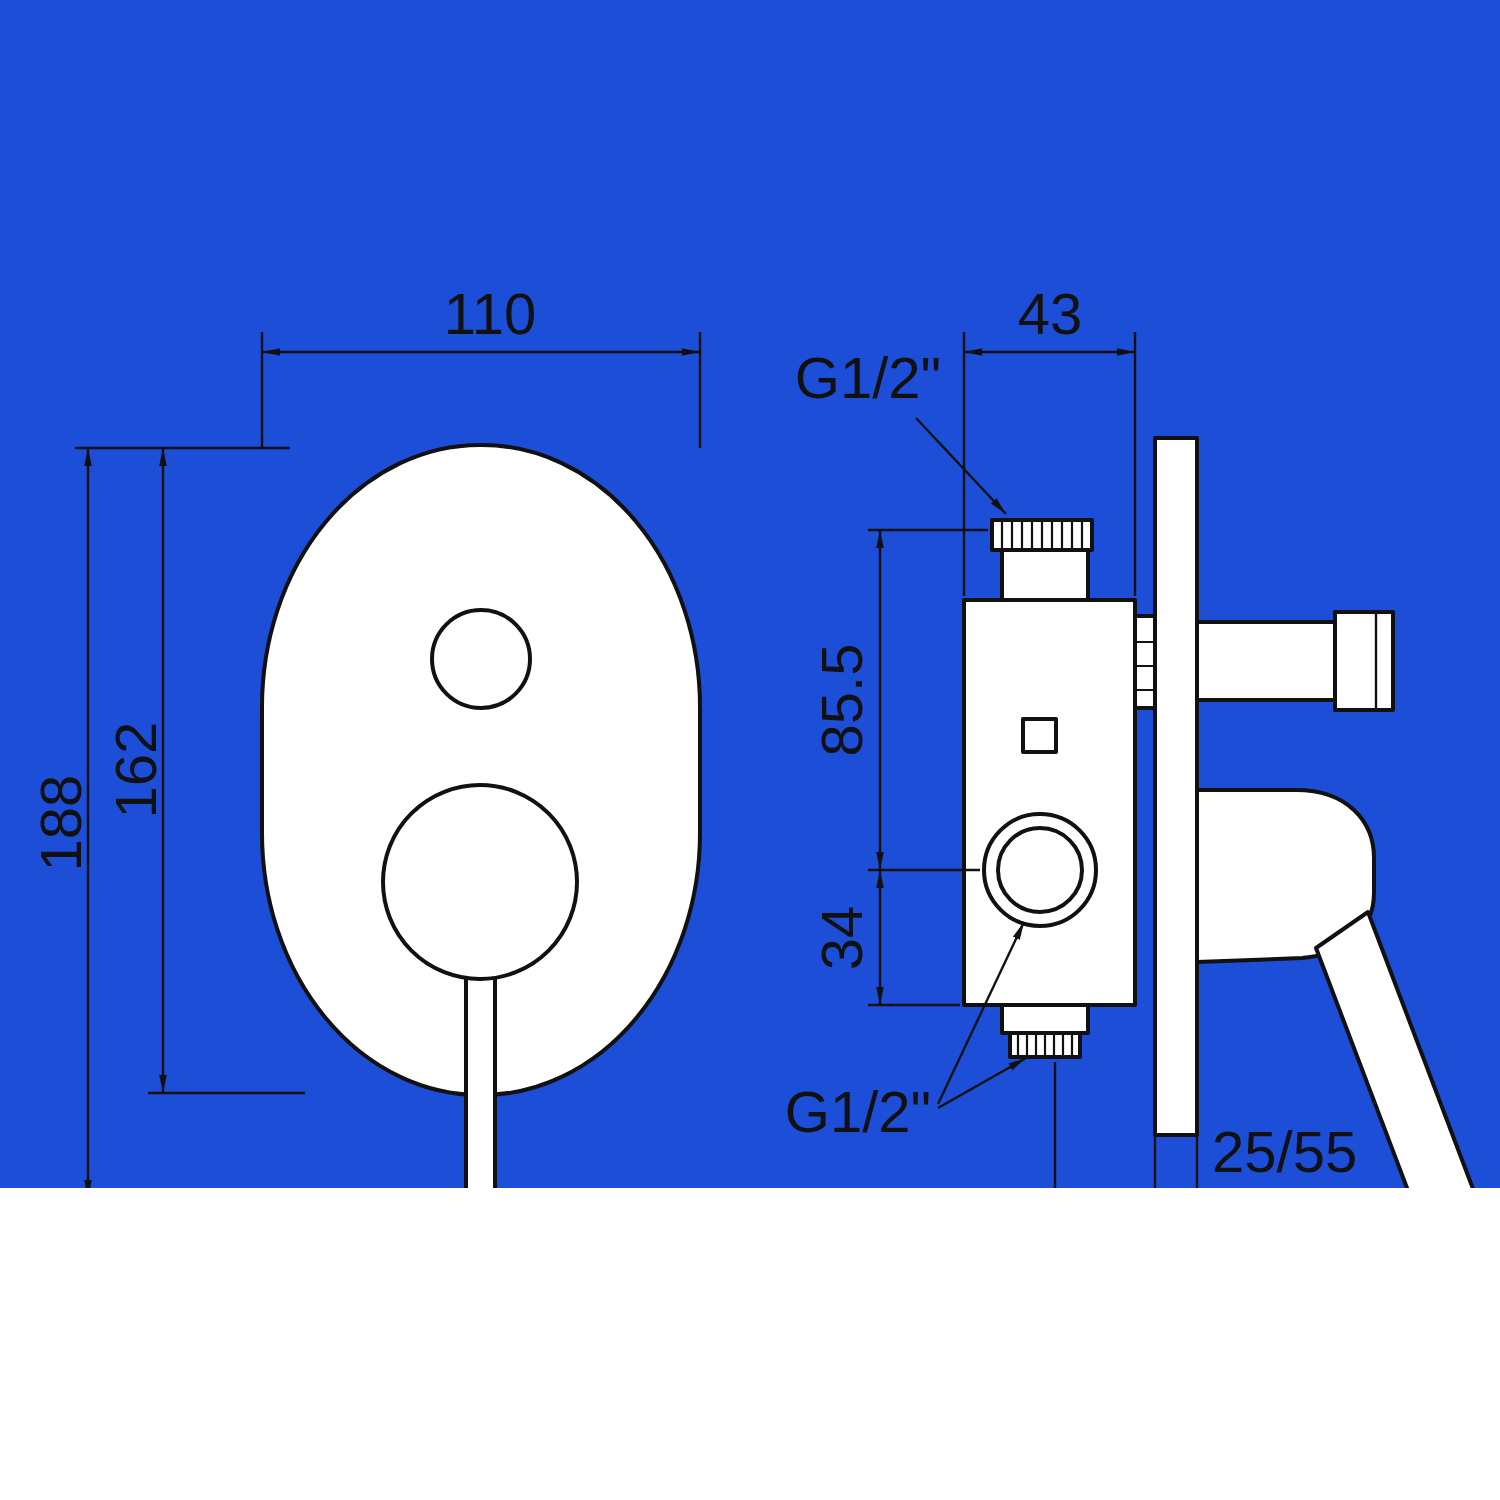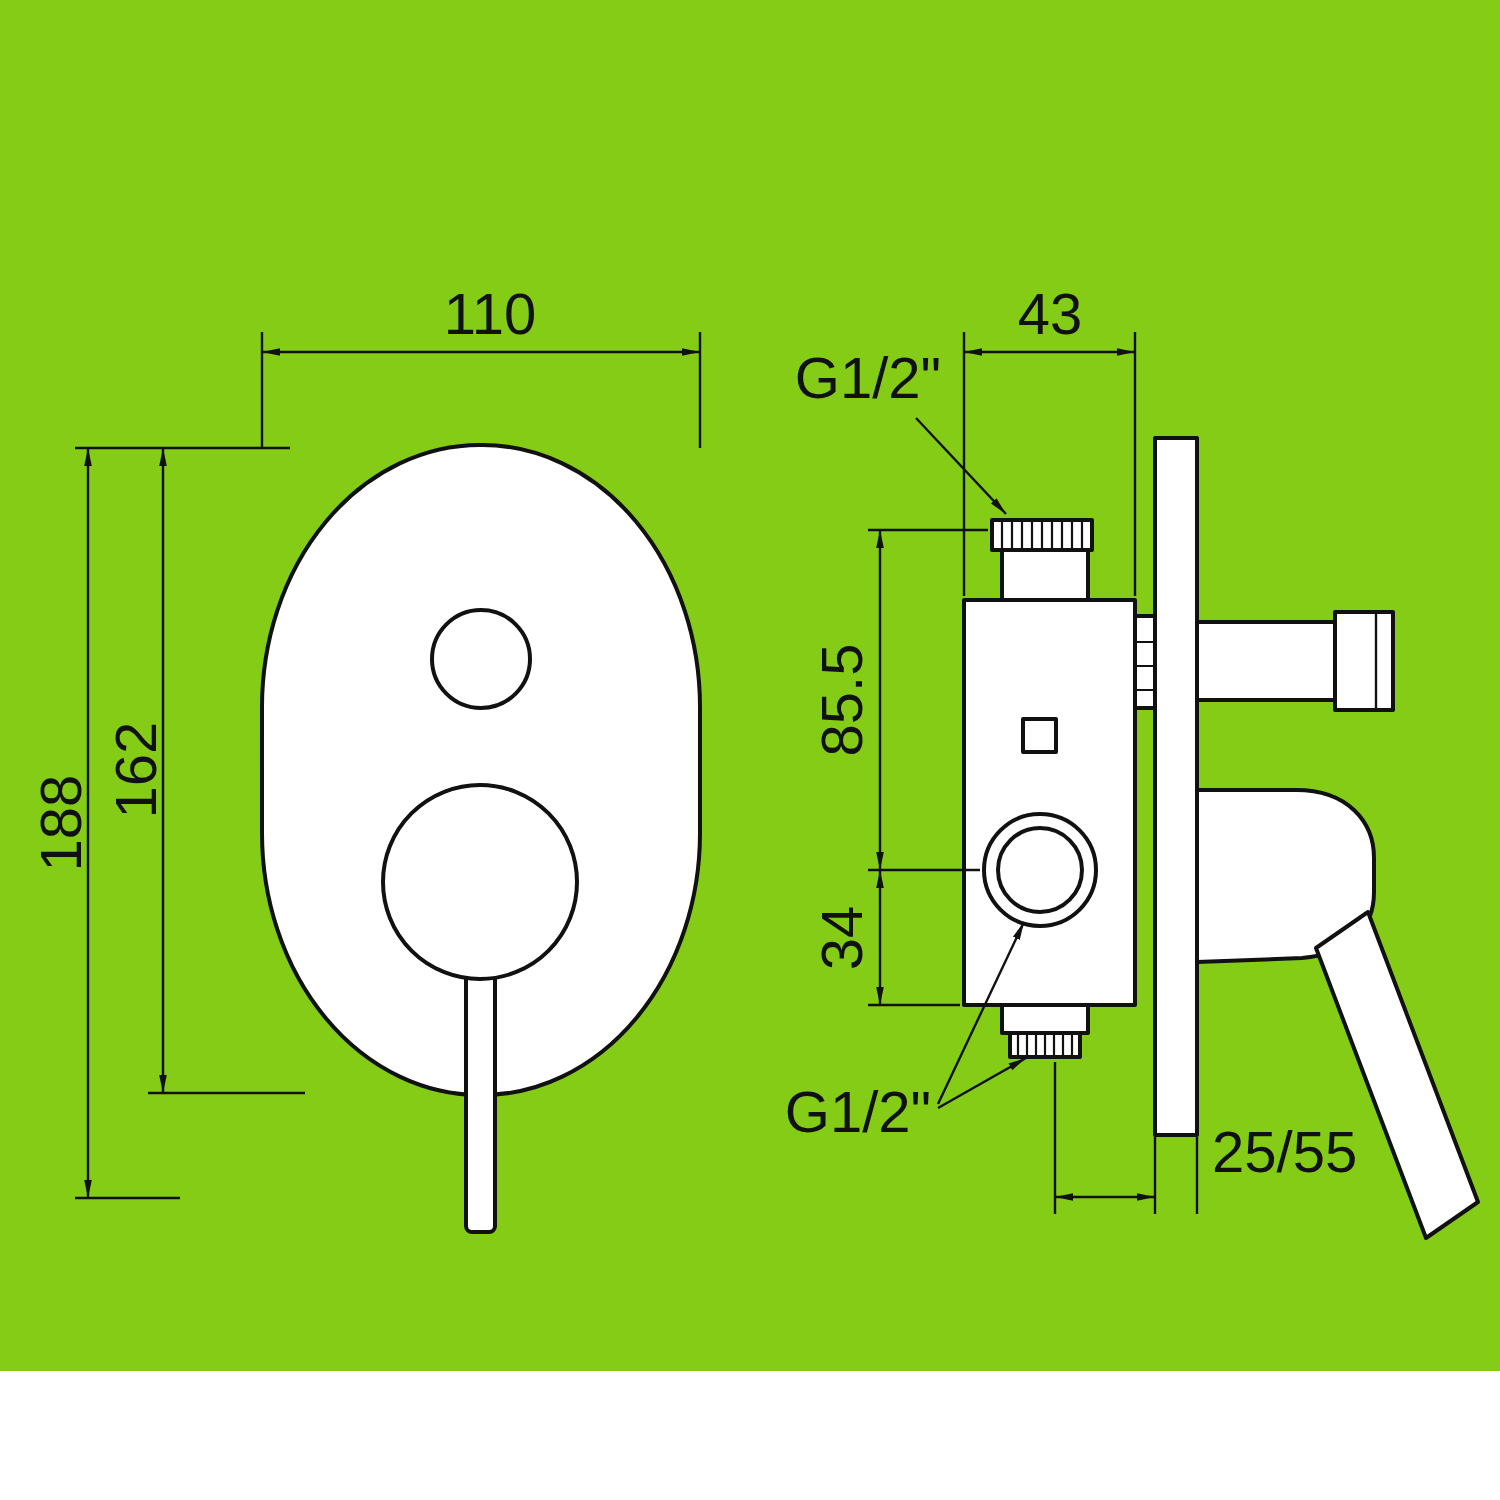--- a/index.html
+++ b/index.html
@@ -1,17 +1,17 @@
 <!DOCTYPE html>
 <html><head>
 <meta charset="utf-8">
 <title>Technical Drawing</title>
 <style>
   html,body{margin:0;padding:0;background:#ffffff}
-  .sheet{position:relative;width:1500px;height:1371px;background:#84cc16;overflow:hidden}
+  .sheet{position:relative;width:1500px;height:1188px;background:#1d4ed8;overflow:hidden}
   .sheet svg{display:block}
   .obj{fill:#ffffff;stroke:#111111;stroke-width:4;stroke-linejoin:round}
   .thin{fill:none;stroke:#111111;stroke-width:2.4;stroke-linecap:butt}
   .hatch{fill:none;stroke:#111111;stroke-width:2.2}
   .dimtxt{font-family:"Liberation Sans","DejaVu Sans",sans-serif;font-size:58px;fill:#111111}
 </style>
 </head>
 <body>
 
 <div class="sheet">

